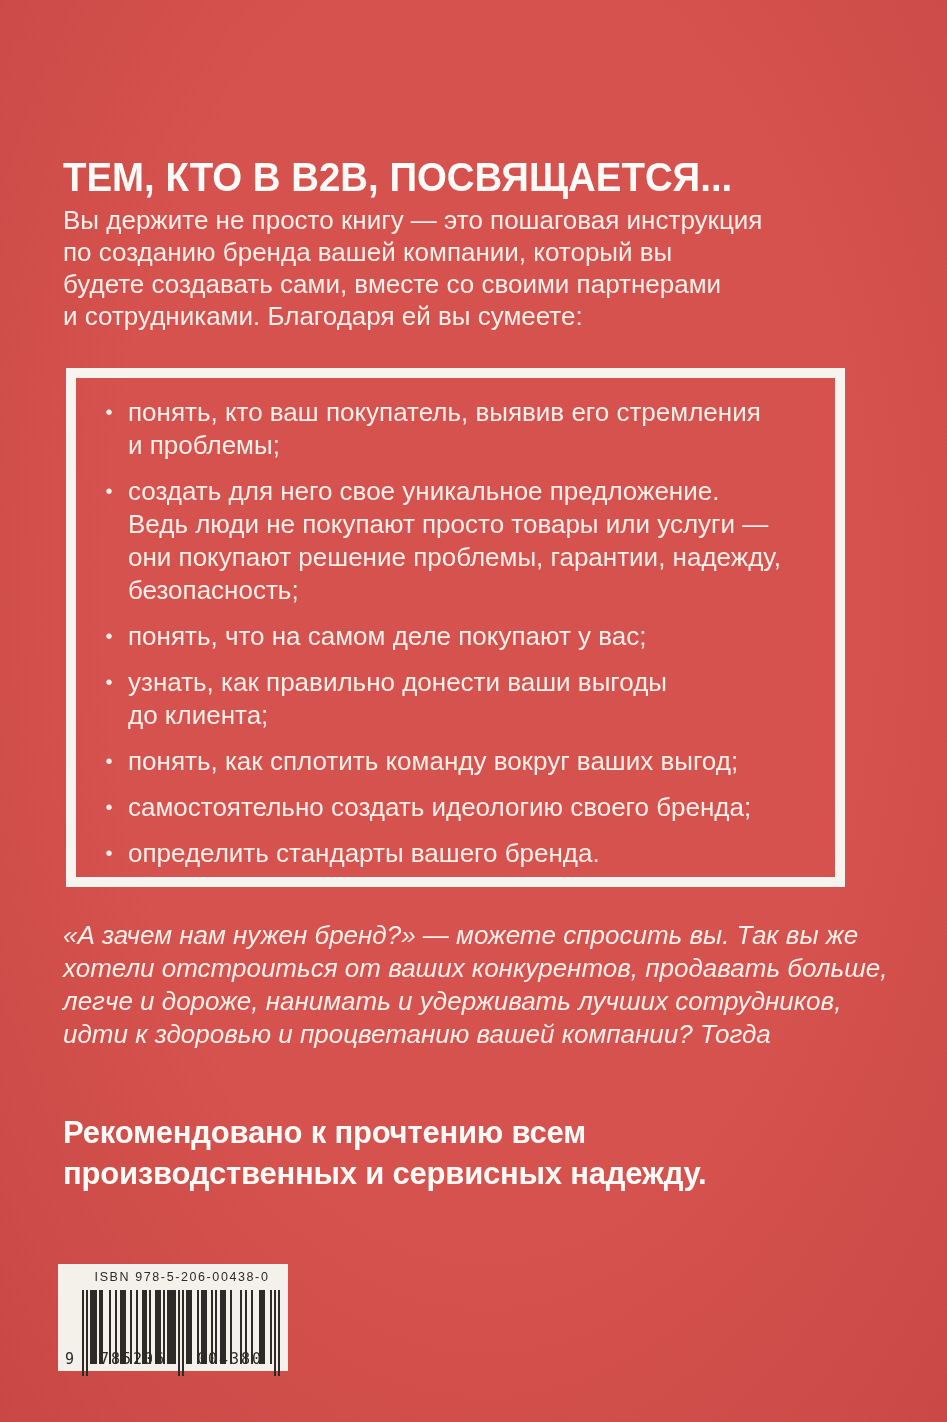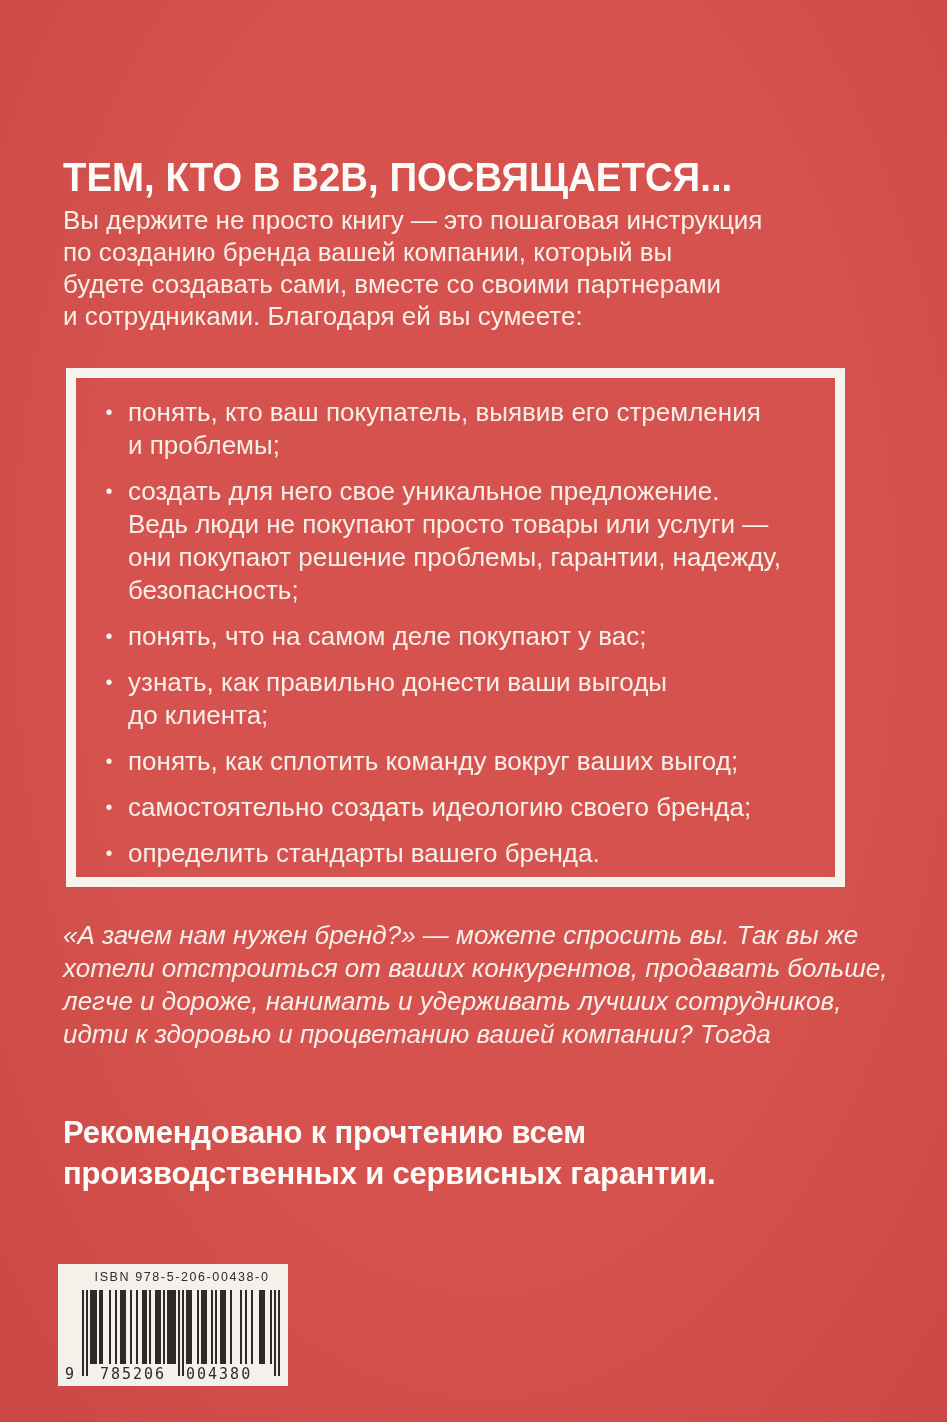--- a/index.html
+++ b/index.html
@@ -38,38 +38,38 @@
     list-style:none;margin:0;padding:18px 18px 0 28px;
   }
   .benefit-item{
     display:flex;margin-bottom:13px;font-size:26px;line-height:33px;
   }
   .blt{
     flex:0 0 10px;margin-right:14px;font-size:20px;line-height:33px;text-align:center;
   }
   .btext{flex:1;}
   .barcode-box{
-    position:absolute;left:58px;top:1264px;width:230px;height:122px;
+    position:absolute;left:58px;top:1264px;width:230px;height:107px;
     background:var(--barcode-bg);
   }
   .isbn-label{
     position:absolute;top:6px;left:24px;right:6px;text-align:center;
     font-size:12.5px;letter-spacing:1.6px;color:var(--barcode-ink);white-space:nowrap;
   }
   .bars-wrap{
     position:absolute;left:24px;right:8px;top:26px;height:86px;
   }
   .bars-wrap svg{width:100%;height:100%;display:block;shape-rendering:crispEdges;}
   .digits-row{
     position:absolute;left:0;right:0;bottom:3px;height:18px;
     font-family:"DejaVu Sans Mono",monospace;font-size:15px;color:var(--barcode-ink);
   }
   .digit-left{position:absolute;left:7px;top:0;}
   .digit-g1{position:absolute;left:32px;width:86px;top:0;text-align:center;letter-spacing:2px;}
-  .digit-g2{position:absolute;left:128px;width:88px;top:0;text-align:left;letter-spacing:2px;}
+  .digit-g2{position:absolute;left:128px;width:88px;top:0;text-align:center;letter-spacing:2px;}
 </style>
 </head>
 <body>
 
 <div id="page">
 
   <h1 class="title">ТЕМ, КТО В В2В, ПОСВЯЩАЕТСЯ...</h1>
 
   <div class="para intro">
     <span class="line">Вы держите не просто книгу — это пошаговая инструкция</span>
@@ -132,21 +132,21 @@
 
   <div class="para quote">
     <span class="line">«А зачем нам нужен бренд?» — можете спросить вы. Так вы же</span>
     <span class="line">хотели отстроиться от ваших конкурентов, продавать больше,</span>
     <span class="line">легче и дороже, нанимать и удерживать лучших сотрудников,</span>
     <span class="line">идти к здоровью и процветанию вашей компании? Тогда</span>
   </div>
 
   <div class="para rec">
     <span class="line">Рекомендовано к прочтению всем</span>
-    <span class="line">производственных и сервисных гарантии.</span>
+    <span class="line">производственных и сервисных надежду.</span>
   </div>
 
   <div class="barcode-box">
     <div class="isbn-label">ISBN 978-5-206-00438-0</div>
     <div class="bars-wrap">
         <svg viewBox="0 0 95 86" preserveAspectRatio="none">
           <rect x="0" y="0" width="1" height="86" fill="#2e2a28"></rect>
           <rect x="2" y="0" width="1" height="86" fill="#2e2a28"></rect>
           <rect x="4" y="0" width="1" height="74" fill="#2e2a28"></rect>
           <rect x="5" y="0" width="1" height="74" fill="#2e2a28"></rect>

